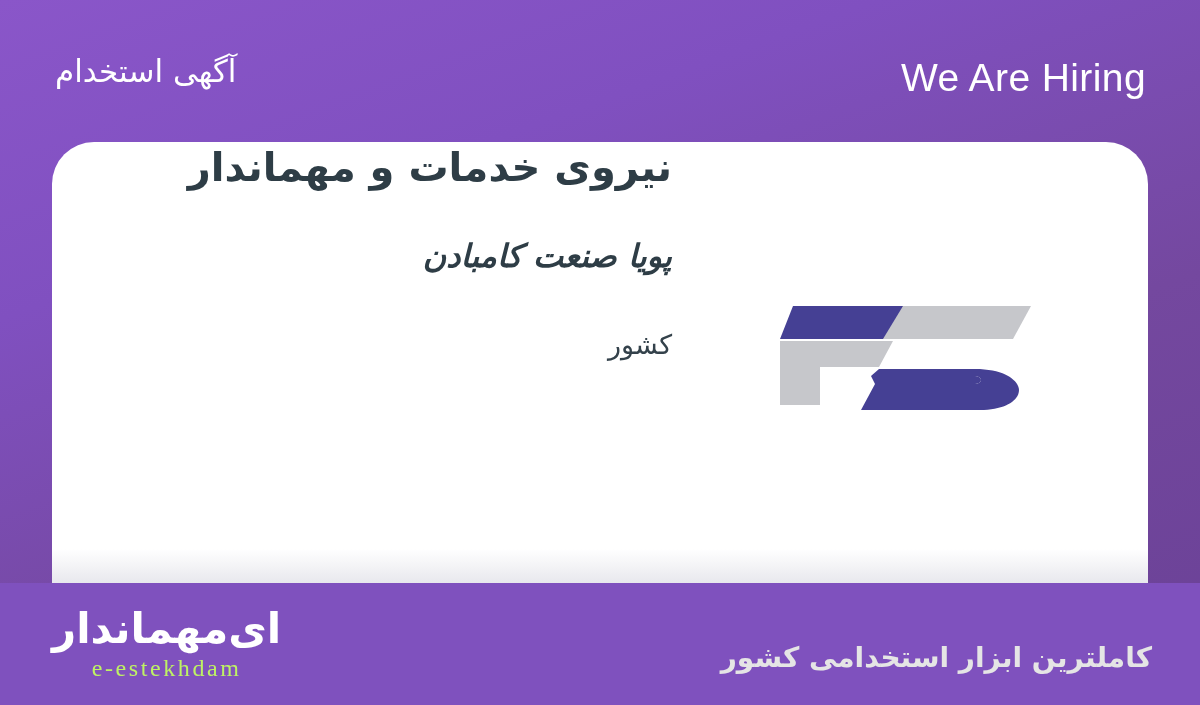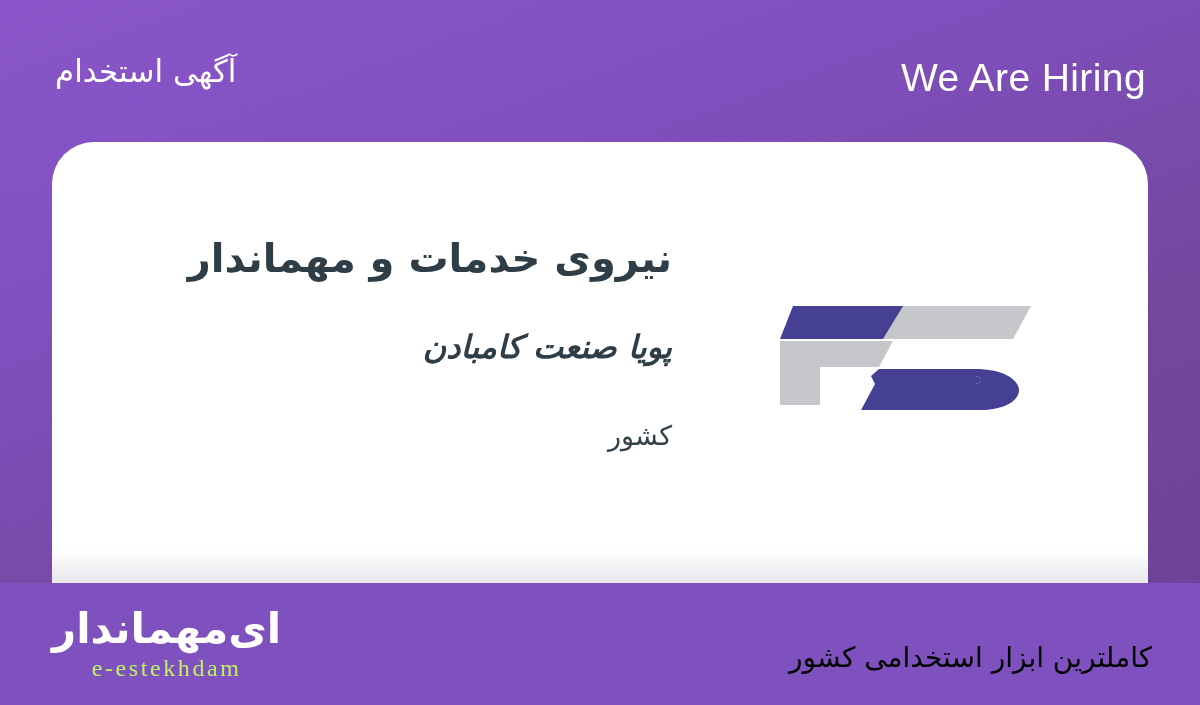--- a/index.html
+++ b/index.html
@@ -82,21 +82,20 @@
     inset: 0;
     display: flex;
     flex-direction: row-reverse;
     align-items: flex-start;
   }
 
   
   .job-text {
     box-sizing: border-box;
     width: 620px;
-    padding-top: 91px;
     padding-left: 0;
     padding-right: 0;
     margin-right: 0;
     direction: rtl;
     padding-inline-end: 48px;
   }
 
   .job-title {
     color: #2e3d46;
     font-size: 40px;
@@ -150,23 +149,23 @@
     height: 122px;
     background: #7f51be;
     display: flex;
     align-items: center;
     justify-content: space-between;
     padding: 0 48px 0 52px;
     box-sizing: border-box;
   }
 
   .tagline {
-    color: #000000;
+    color: #e5e5e5;
     font-size: 28px;
-    font-weight: 400;
+    font-weight: 700;
     direction: rtl;
     white-space: nowrap;
     line-height: 1;
     margin-top: 28px;
   }
 
   .brand {
     display: flex;
     flex-direction: column;
     align-items: center;

